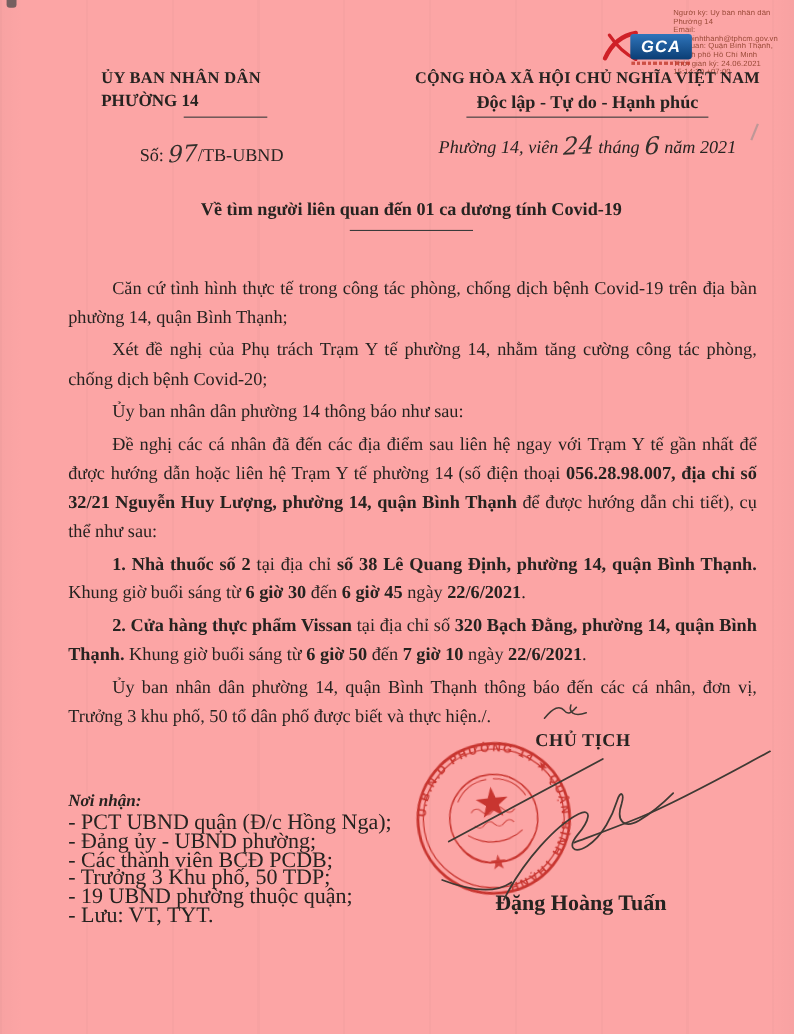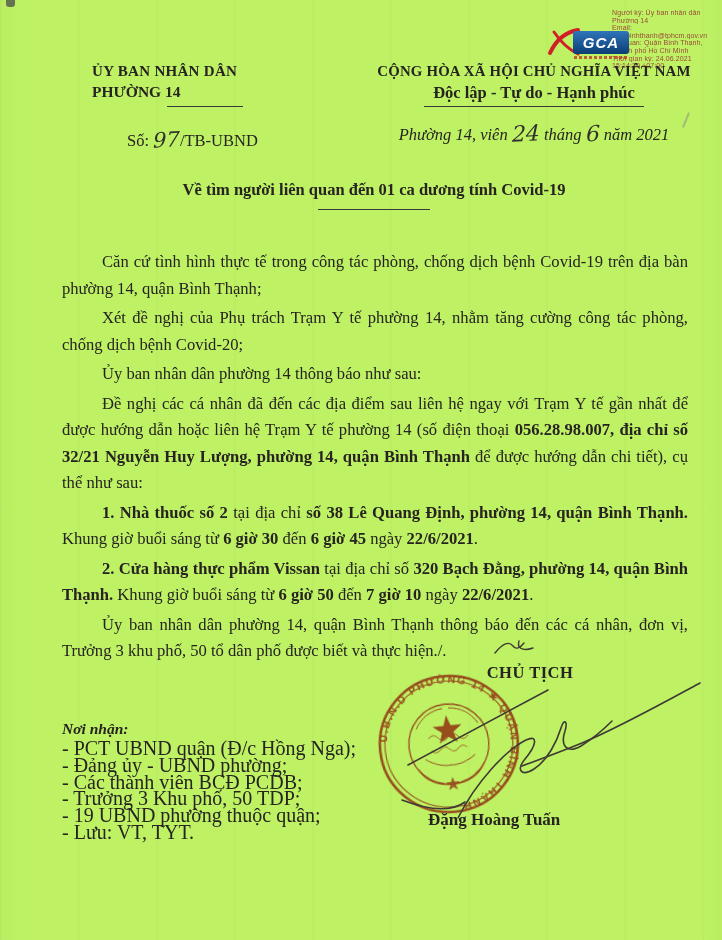--- a/index.html
+++ b/index.html
@@ -1,17 +1,17 @@
 <!DOCTYPE html>
 <html lang="vi"><head>
 <meta charset="utf-8">
 <style>
   html,body{margin:0;padding:0;}
   .page{
-    position:relative; width:722px; height:940px; background:#bef264;
+    position:relative; width:722px; height:940px; background:#fca5a5;
     font-family:"Liberation Serif", serif; color:#262320; overflow:hidden;
   }
   .page::before{ 
     content:""; position:absolute; inset:0; pointer-events:none;
     background:
       repeating-linear-gradient(90deg, rgba(0,0,0,0.018) 0 2px, transparent 2px 78px),
       linear-gradient(90deg, rgba(0,0,0,0.02), transparent 3%, transparent 97%, rgba(0,0,0,0.02));
   }
   .corner-speck{position:absolute; left:6px; top:0; width:9px; height:7px; background:#4a4a4a; opacity:.75; border-radius:0 0 3px 3px;}
 
@@ -60,22 +60,22 @@
   .body-text b{font-weight:bold;}
   .paraph{display:inline-block; vertical-align:-3px; margin-left:6px;}
 
   
   .recipients{position:absolute; left:62px; top:676px; width:310px;}
   .recipients-title{font-weight:bold; font-style:italic; font-size:15.5px; margin-bottom:2px;margin-top:44px;}
   .recipients .line{font-size:20px; line-height:16.8px;}
 
   .signer-title{position:absolute; left:455px; top:663px; width:150px; text-align:center;
     font-weight:bold; font-size:16.5px; letter-spacing:.5px;}
-  .signer-name{position:absolute; left:428px; top:810px; width:200px; text-align:left;
-    font-weight:bold; font-size:17px;}
+  .signer-name{position:absolute; left:428px; top:810px; width:200px; text-align:center;
+    font-weight:bold; font-size:20px;}
 
   .stamp{position:absolute; left:374px; top:671px; width:150px; height:148px; z-index:2;
     opacity:.88; filter:blur(.3px); mix-blend-mode:multiply; transform:rotate(-6deg);}
   .signature{position:absolute; left:350px; top:650px; width:372px; height:215px; z-index:3; pointer-events:none;}
 
   .slash-artifact{position:absolute; left:685px; top:112px; width:2px; height:16px; background:#8d8d8d;
     opacity:.55; transform:rotate(22deg);}
 </style>
 </head>
 <body>

